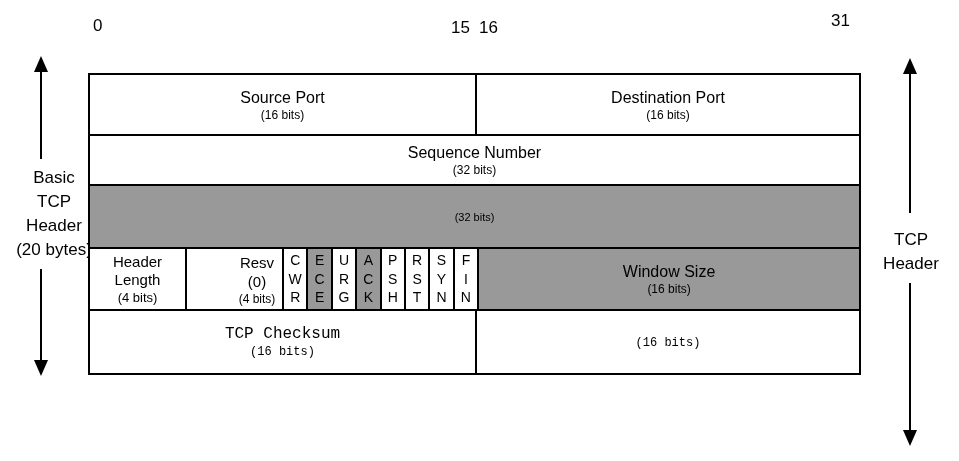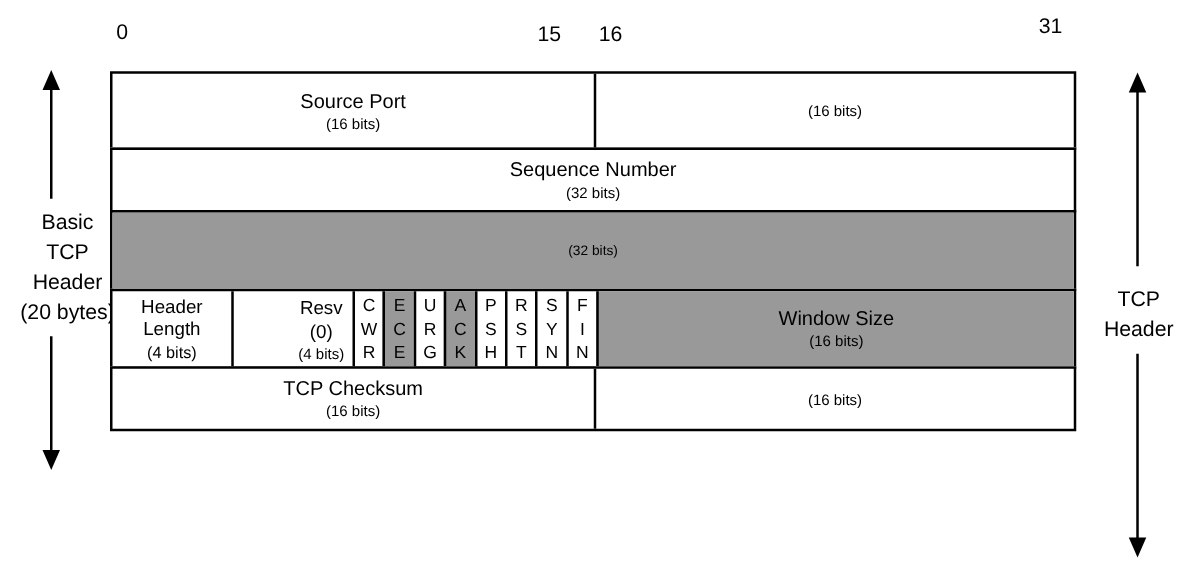--- a/index.html
+++ b/index.html
@@ -4,21 +4,21 @@
 <style>
   html,body { margin:0; padding:0; background:#ffffff; }
   .canvas {
     position:relative; width:959px; height:461px; background:#ffffff;
     font-family:"Liberation Sans", sans-serif; color:#000; overflow:hidden;
   }
 
   
   .bit-label { position:absolute; font-size:17px; color:#000; }
   .bit-0  { left:93px;  top:16px; }
-  .bit-15 { left:430px; top:18px; width:40px; }
+  .bit-15 { left:430px; top:18px; width:40px; text-align:right; }
   .bit-16 { left:479px; top:18px; }
   .bit-31 { left:831px; top:11px; }
 
   
   .side-label {
     position:absolute; text-align:center; font-size:17px; line-height:24px;
     white-space:pre-line;
   }
   .side-label.left  { left:0px;   top:166px; width:86px;padding-left:11px; }
   .side-label.right { left:866px; top:228px; width:90px; }
@@ -26,23 +26,23 @@
   .span-arrow { position:absolute; }
   .arrow-left  { left:28px;  top:55px; }
   .arrow-right { left:897px; top:57px; }
 
   
   .htable { position:absolute; left:88px; top:57px; width:773px; }
   .row {
     display:flex; box-sizing:border-box; background:#fff;
     border:2px solid #000; margin-top:-2px;
   }
-  .row.first { margin-top:0; }
+  .row.first { margin-top:16px; }
   .r1 { height:63px; } .r2 { height:52px; } .r3 { height:65px; }
-  .r4 { height:64px; } .r5 { height:52px; } .r6 { height:63px; }
+  .r4 { height:64px; } .r5 { height:66px;font-family:Liberation Mono, monospace; } .r6 { height:63px; }
   .r6 {
     border:none; margin-top:0;
     border-left:1px dotted #000; border-right:1px dotted #000;
     border-bottom:1px dotted #000;
   }
 
   .cell {
     display:flex; flex-direction:column; align-items:center; justify-content:center;
     box-sizing:border-box; min-width:0;
   }
@@ -97,20 +97,21 @@
 Header</div>
 
   <div class="htable">
 
     <div class="row r1 first">
       <div class="cell half">
         <div class="fname">Source Port</div>
         <div class="fsize">(16 bits)</div>
       </div>
       <div class="cell grow bl">
+        <div class="fname">Destination Port</div>
         <div class="fsize">(16 bits)</div>
       </div>
     </div>
 
     <div class="row r2">
       <div class="cell grow">
         <div class="fname">Sequence Number</div>
         <div class="fsize">(32 bits)</div>
       </div>
     </div>

